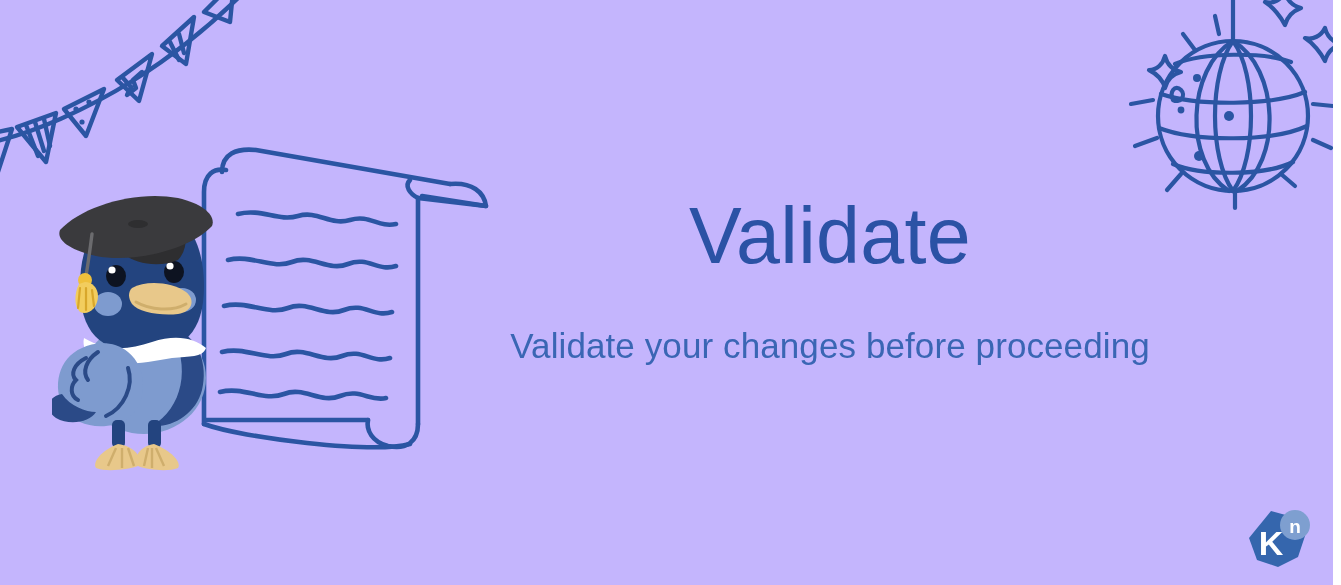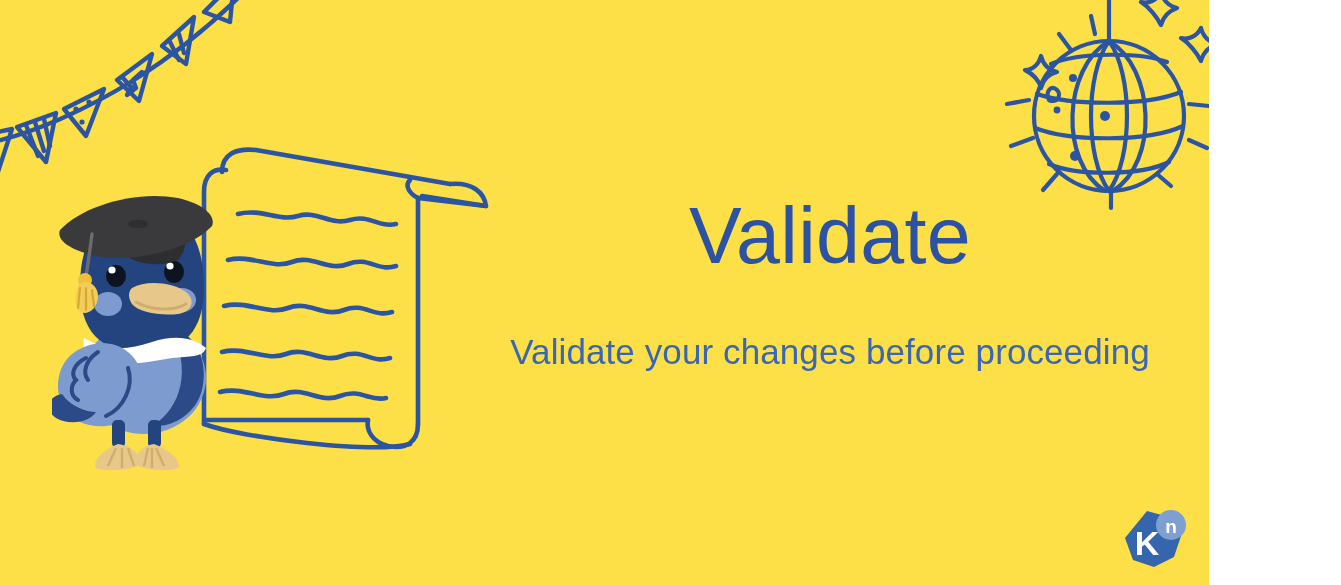--- a/index.html
+++ b/index.html
@@ -7,23 +7,23 @@
   html, body {
     margin: 0;
     padding: 0;
     background: #ffffff;
   }
   body {
     font-family: "Liberation Sans", sans-serif;
   }
   .slide {
     position: relative;
-    width: 1209px;
+    width: 1333px;
     height: 585px;
-    background: #fde047;
+    background: #c4b5fd;
     overflow: hidden;
   }
 
   
   .bunting {
     position: absolute;
     left: -6px;
     top: -4px;
     width: 330px;
     height: 200px;
@@ -73,21 +73,21 @@
     margin: 0;
     font-family: "Liberation Sans", sans-serif;
     font-size: 79px;
     font-weight: 400;
     letter-spacing: 0.3px;
     line-height: 1.0;
     color: #2b52a5;
     white-space: nowrap;
   }
   .subtitle {
-    margin: 14px;
+    margin: 8px;
     padding-top: 44px;
     font-family: "Liberation Sans", sans-serif;
     font-size: 35px;
     font-weight: 400;
     letter-spacing: 0.1px;
     line-height: 1.1;
     color: #3a66b4;
     white-space: nowrap;
   }
 

